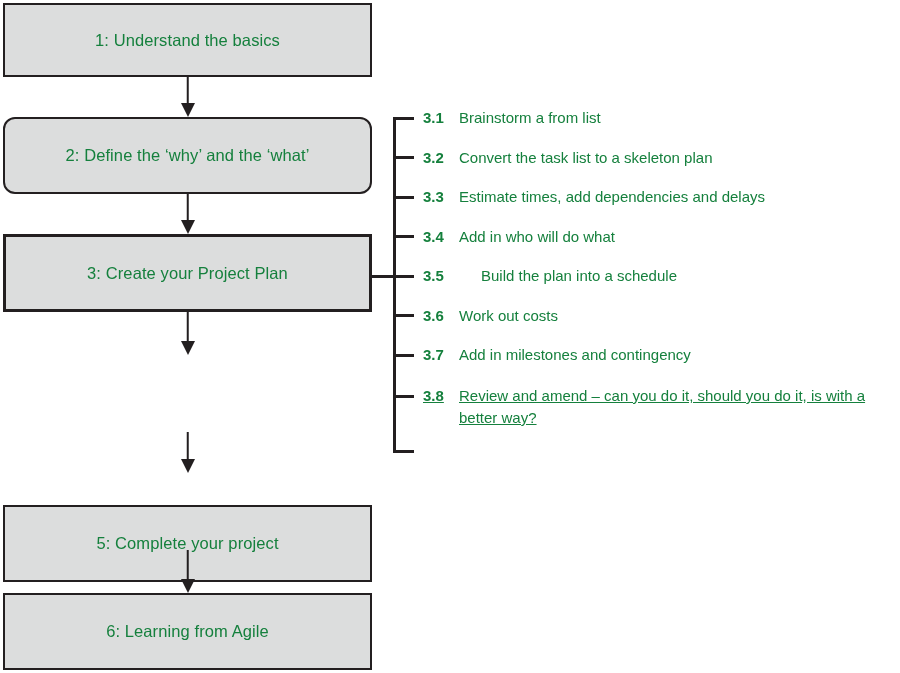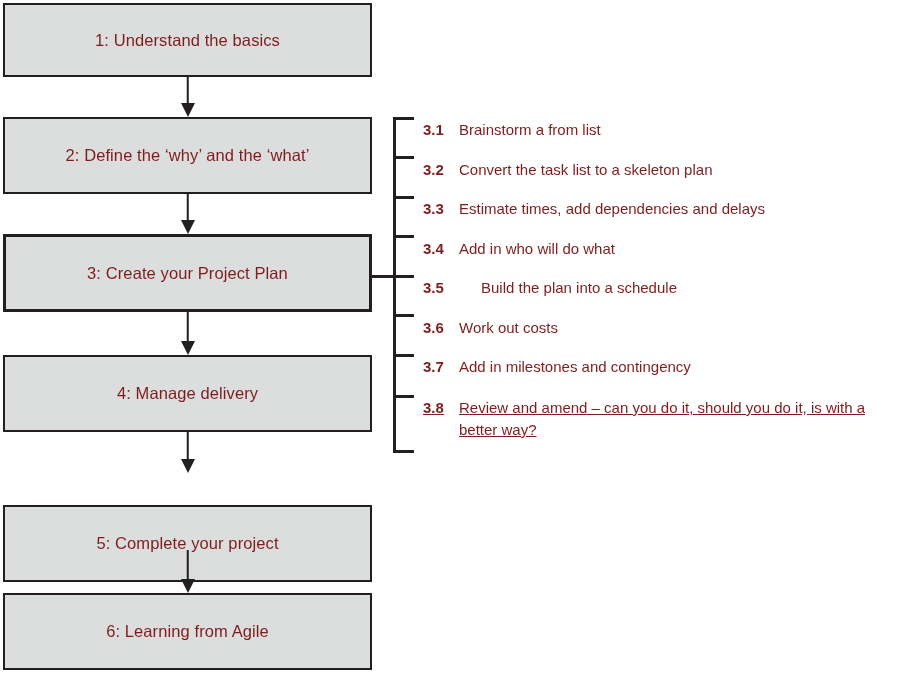--- a/index.html
+++ b/index.html
@@ -6,21 +6,21 @@
     margin: 0;
     padding: 0;
     background: #ffffff;
   }
   .canvas {
     position: relative;
     width: 900px;
     height: 673px;
     background: #ffffff;
     font-family: "Liberation Sans", "DejaVu Sans", sans-serif;
-    color: #7f1d1d;
+    color: #15803d;
     overflow: hidden;
   }
   .flow-box {
     position: absolute;
     left: 3px;
     width: 369px;
     box-sizing: border-box;
     background: #dcdddd;
     border: 2px solid #231f20;
     display: flex;
@@ -68,48 +68,44 @@
     width: 3px;
     background: #231f20;
   }
   .substep {
     position: absolute;
     left: 423px;
     display: flex;
     align-items: flex-start;
     font-size: 15px;
     line-height: 22px;
-    margin-top: 12px;
   }
   .substep .num {
     font-weight: bold;
     min-width: 28px;
     margin-right: 8px;
     white-space: nowrap;
   }
   .substep .txt {
     max-width: 443px;
   }
 </style>
 </head>
 <body>
 
 <div class="canvas">
 
   <div class="flow-box" style="top:3px; height:74px;">
     <span>1: Understand the basics</span>
   </div>
-  <div class="flow-box" style="top:117px; height:77px;">
+  <div class="flow-box" style="top:117px; height:77px;border-radius:12px;">
     <span>2: Define the ‘why’ and the ‘what’</span>
   </div>
   <div class="flow-box highlight" style="top:234px; height:78px;">
     <span>3: Create your Project Plan</span>
-  </div>
-  <div class="flow-box" style="top:355px; height:77px;">
-    <span>4: Manage delivery</span>
   </div>
   <div class="flow-box" style="top:473px; height:77px;margin-top:32px;">
     <span>5: Complete your project</span>
   </div>
   <div class="flow-box" style="top:593px; height:77px;text-align:right;">
     <span>6: Learning from Agile</span>
   </div>
 
   <div class="arrow" style="top:77px; height:40px;">
     <div class="shaft"></div>

